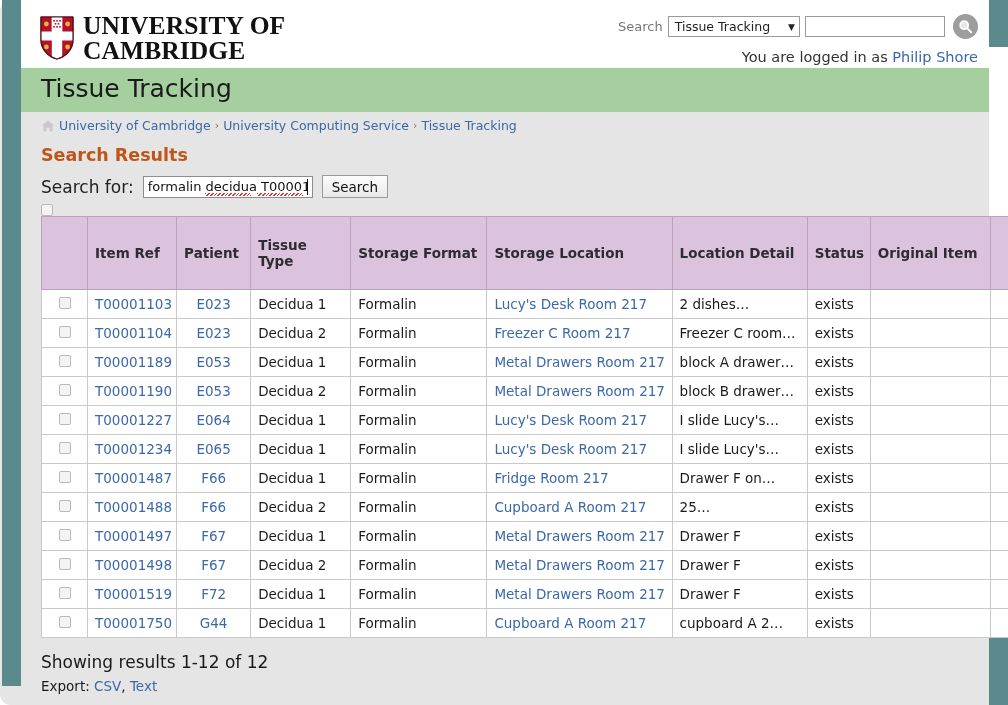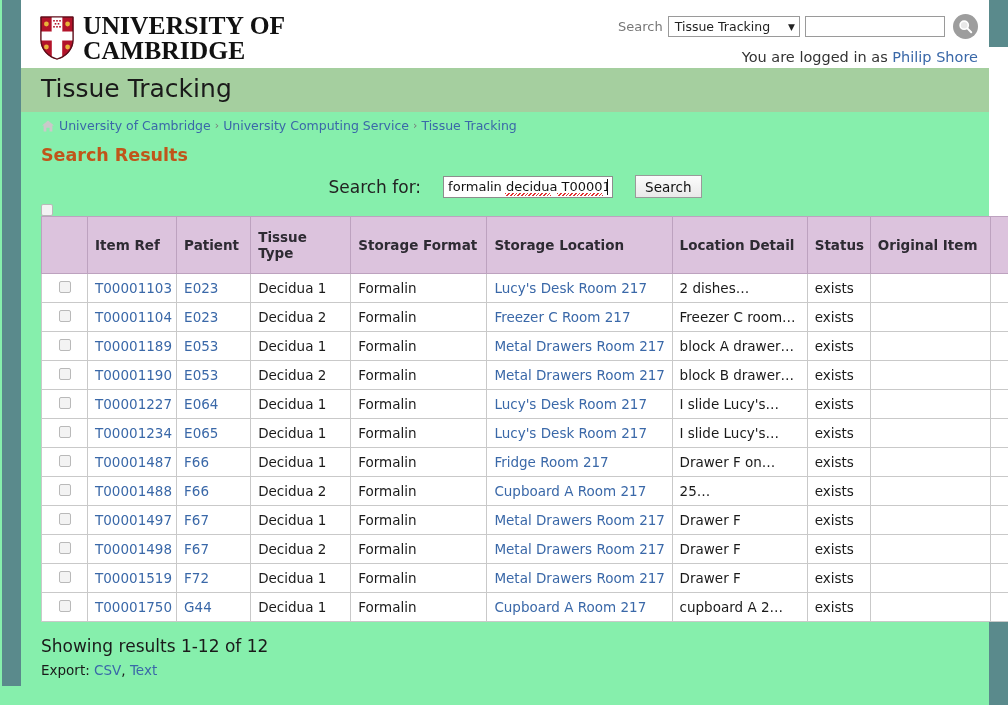--- a/index.html
+++ b/index.html
@@ -3,21 +3,21 @@
 <meta charset="utf-8">
 <style>
   * { box-sizing: border-box; }
   html, body {
     margin: 0; padding: 0;
     width: 1008px; height: 705px;
     background: #ffffff;
     font-family: "DejaVu Sans", sans-serif;
     overflow: hidden;
   }
-  #page { position: relative; width: 1008px; height: 705px; background: #86efac; }
+  #page { position: relative; width: 1008px; height: 705px; background: #e5e5e5; border-radius: 11px; }
 
   
   .rail-left {
     position: absolute; left: 2px; top: 0; width: 19px; height: 686px;
     background: #5a8a8c;
   }
   .rail-right {
     position: absolute; left: 989px; top: 0; width: 19px; height: 705px;
     background: #5a8a8c;
   }
@@ -78,21 +78,21 @@
   }
   .home-icon { width:14px; height:14px; display:inline-block; }
   .breadcrumb a { color:#3a68a8; text-decoration:none; }
   .bc-sep { color:#777; font-size:11px; }
 
   h2.page-title {
     margin: 12px 0 0 20px; font-size: 17.5px; font-weight: 700;
     color: #c0551a; font-family:"DejaVu Sans",sans-serif;
   }
 
-  .search-form { margin: 10px 0 0 20px; display:flex; align-items:center; gap: 22px; justify-content: center; }
+  .search-form { margin: 10px 0 0 20px; display:flex; align-items:center; gap: 9px; }
   .sf-label { font-size: 17px; color:#222; }
   .sf-input-wrap { position: relative; }
   .sf-input {
     width: 170px; height: 22px; border: 1px solid #8d8d8d; background:#fff;
     font-size: 13px; color:#111; padding: 0 4px; font-family:"DejaVu Sans",sans-serif;
     line-height: 20px;
   }
   .sf-caret {
     position:absolute; right: 5px; top: 3px; width:1px; height:16px; background:#111;
   }
@@ -116,31 +116,31 @@
   .tabs { margin: 16px 0 0 20px; display:flex; align-items:flex-end; gap: 26px; padding-bottom: 8px;}
   .tab { font-size: 14.5px; color:#3a68a8; text-decoration:none; }
   .tab.active { color:#111; font-weight:700; }
 
   
   .tbl-wrap { margin-left: 20px; width: 990px; overflow:hidden; }
   table.results { border-collapse: collapse; table-layout: fixed; width: 1010px; }
   table.results th {
     background: #dcc3dd; border: 1px solid #bda2bf;
     font-size: 13.5px; font-weight: 700; color:#2e2b33;
-    text-align: left; padding: 12px 7px; height: 26px;
+    text-align: left; padding: 20px 7px; height: 26px;
   }
   table.results td {
     border: 1px solid #c9c9c9; padding: 5px 7px; height: 29px;
     font-size: 13.5px; color:#1a1a1a; background:#fff;
     white-space: nowrap; overflow: hidden;
   }
   td.c-check { width: 46px; text-align:center; }
   th.c-check { width: 46px; }
   .c-ref   { width: 89px; }
-  .c-pat   { width: 74px; }
+  .c-pat   { width: 74px; text-align: center; }
   .c-tis   { width: 100px; }
   .c-fmt   { width: 136px; }
   .c-loc   { width: 185px; margin-left: 25px; }
   .c-det   { width: 135px; }
   .c-sta   { width: 63px; }
   .c-orig  { width: 120px; }
   .c-end   { width: 60px; }
   td a { color:#3a68a8; text-decoration:none; }
   .td-center { text-align:center; }
 

